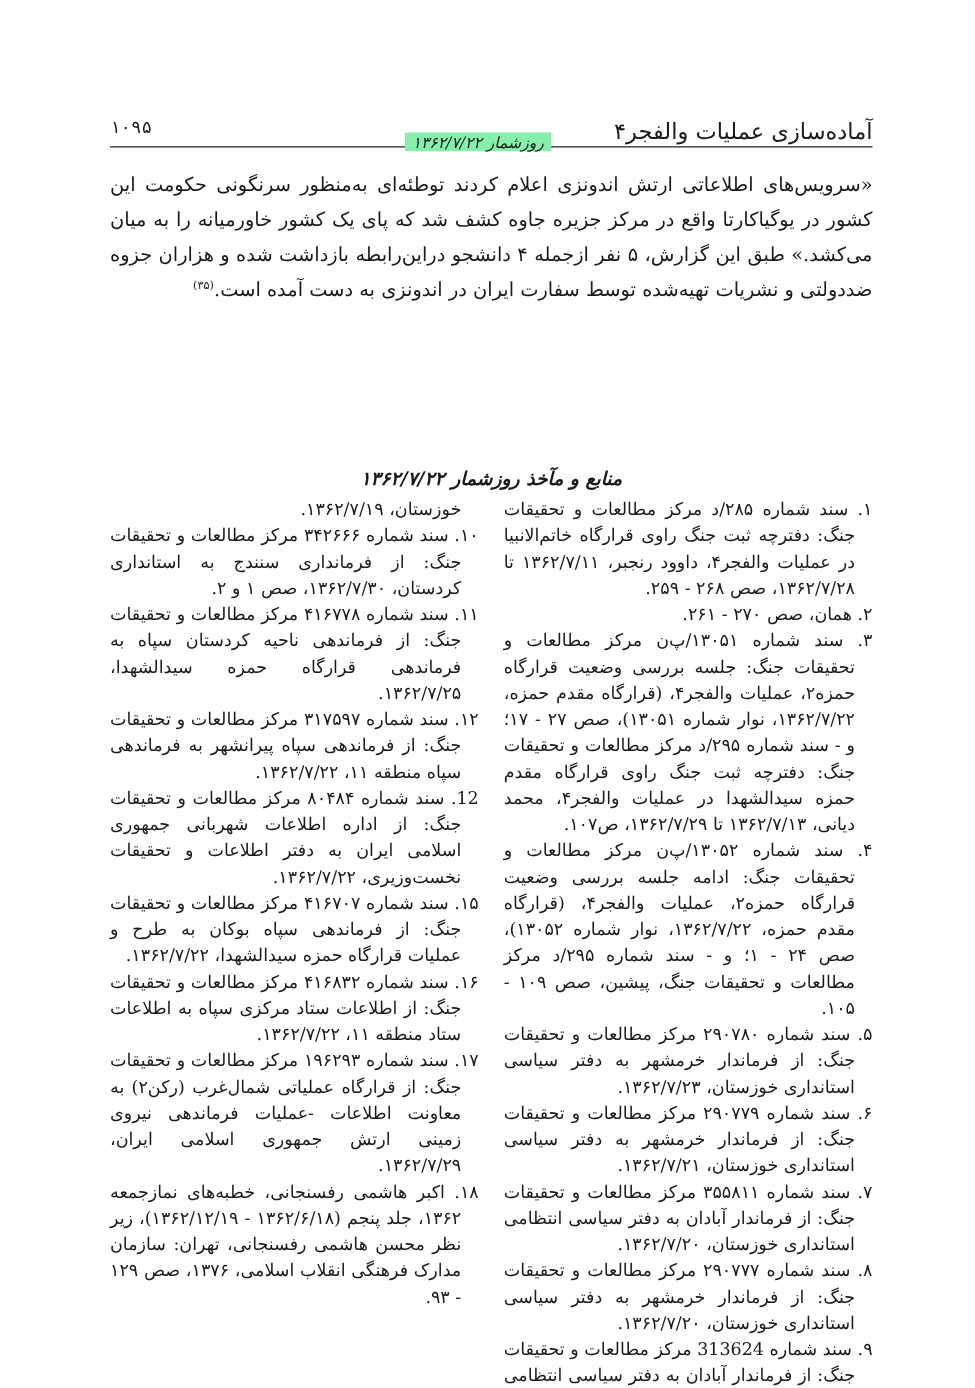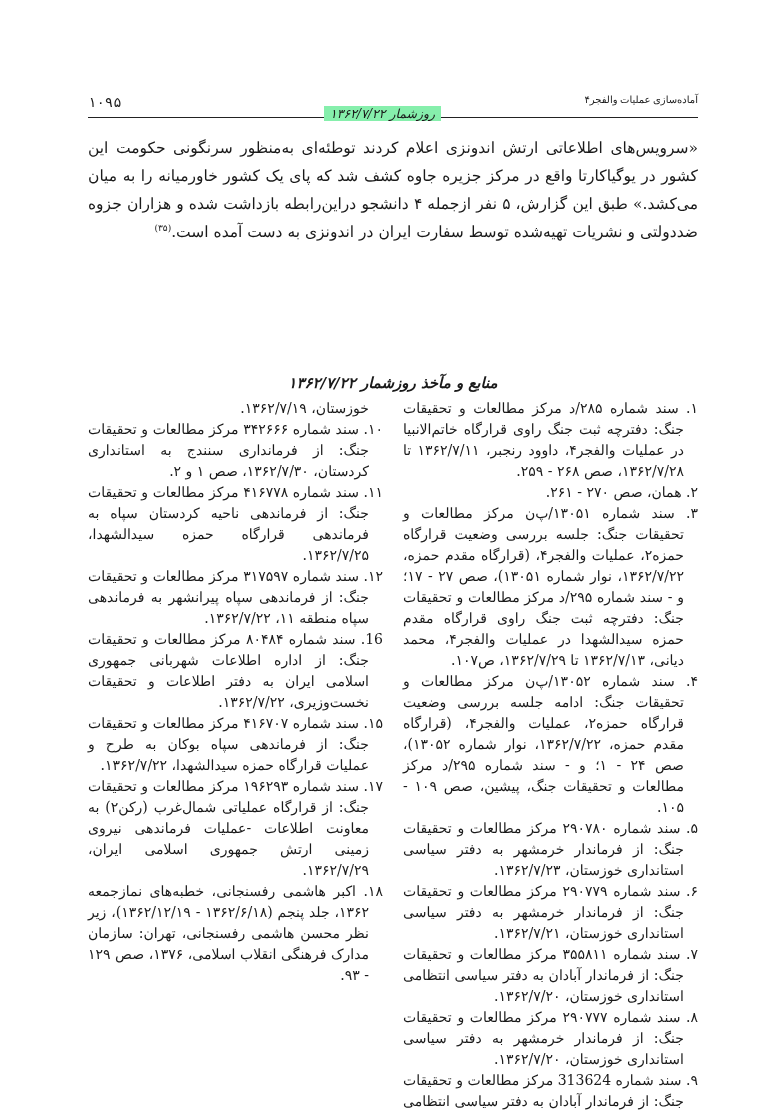--- a/index.html
+++ b/index.html
@@ -1,19 +1,19 @@
 <!DOCTYPE html>
 <html><head>
   <meta charset="utf-8">
   <style>
     html, body { margin: 0; padding: 0; background: #ffffff; }
     body { width: 780px; height: 1110px; position: relative; overflow: hidden; font-family: "DejaVu Serif", "Liberation Serif", serif; color: #1a1a1a; }
     .page { position: absolute; left: 88px; top: 92px; width: 610px; direction: rtl; }
     .running-head { position: relative; height: 30px; }
-    .rh-title { position: absolute; right: 0; top: 2px; font-size: 10px; font-family: Liberation Serif, serif; }
+    .rh-title { position: absolute; right: 0; top: 2px; font-size: 18px; }
     .rh-pageno { position: absolute; left: 0; top: 2px; font-size: 14px; font-family: Liberation Mono, monospace; }
     .rh-rule { position: absolute; left: 0; right: 0; top: 25px; border-top: 1.5px solid #222; }
     .rh-date { position: absolute; left: 236px; top: 14px; background: #86efac; padding: 0 6px; font-size: 12.5px; font-style: italic; }
     .body-para { margin-top: 12px; font-size: 15.5px; line-height: 28px; text-align: justify; text-align-last: right; }
     .fn-ref { font-size: 9px; vertical-align: super; line-height: 0; }
     .sources-title { text-align: center; font-size: 15px; font-weight: bold; margin-top: 128px; margin-bottom: 6px; font-style: italic; }
     .columns { display: flex; flex-direction: row; justify-content: space-between; }
     .col { width: 295px; font-size: 14px; line-height: 21px; text-align: justify; }
     .ref { padding-right: 14px; text-indent: -14px; margin: 0; }
     .ref .num { display: inline; }
@@ -43,19 +43,20 @@
         <p class="ref"><span class="num">۶. </span><span>سند شماره ۲۹۰۷۷۹ مرکز مطالعات و تحقیقات جنگ: از فرماندار خرمشهر به دفتر سیاسی استانداری خوزستان، ۱۳۶۲/۷/۲۱.</span></p>
         <p class="ref"><span class="num">۷. </span><span>سند شماره ۳۵۵۸۱۱ مرکز مطالعات و تحقیقات جنگ: از فرماندار آبادان به دفتر سیاسی انتظامی استانداری خوزستان، ۱۳۶۲/۷/۲۰.</span></p>
         <p class="ref"><span class="num">۸. </span><span>سند شماره ۲۹۰۷۷۷ مرکز مطالعات و تحقیقات جنگ: از فرماندار خرمشهر به دفتر سیاسی استانداری خوزستان، ۱۳۶۲/۷/۲۰.</span></p>
         <p class="ref"><span class="num">۹. </span><span>سند شماره 313624 مرکز مطالعات و تحقیقات جنگ: از فرماندار آبادان به دفتر سیاسی انتظامی استانداری</span></p>
       </div>
     <div class="col" id="left-col">
       <p class="ref" style="padding-right:14px;text-indent:0">خوزستان، ۱۳۶۲/۷/۱۹.</p>
     <p class="ref"><span class="num">۱۰. </span><span>سند شماره ۳۴۲۶۶۶ مرکز مطالعات و تحقیقات جنگ: از فرمانداری سنندج به استانداری کردستان، ۱۳۶۲/۷/۳۰، صص ۱ و ۲.</span></p>
         <p class="ref"><span class="num">۱۱. </span><span>سند شماره ۴۱۶۷۷۸ مرکز مطالعات و تحقیقات جنگ: از فرماندهی ناحیه کردستان سپاه به فرماندهی قرارگاه حمزه سیدالشهدا، ۱۳۶۲/۷/۲۵.</span></p>
         <p class="ref"><span class="num">۱۲. </span><span>سند شماره ۳۱۷۵۹۷ مرکز مطالعات و تحقیقات جنگ: از فرماندهی سپاه پیرانشهر به فرماندهی سپاه منطقه ۱۱، ۱۳۶۲/۷/۲۲.</span></p>
-        <p class="ref"><span class="num">16. </span><span>سند شماره ۸۰۴۸۴ مرکز مطالعات و تحقیقات جنگ: از اداره اطلاعات شهربانی جمهوری اسلامی ایران به دفتر اطلاعات و تحقیقات نخست‌وزیری، ۱۳۶۲/۷/۲۲.</span></p>
+        <p class="ref"><span class="num">12. </span><span>سند شماره ۸۰۴۸۴ مرکز مطالعات و تحقیقات جنگ: از اداره اطلاعات شهربانی جمهوری اسلامی ایران به دفتر اطلاعات و تحقیقات نخست‌وزیری، ۱۳۶۲/۷/۲۲.</span></p>
         <p class="ref"><span class="num">۱۵. </span><span>سند شماره ۴۱۶۷۰۷ مرکز مطالعات و تحقیقات جنگ: از فرماندهی سپاه بوکان به طرح و عملیات قرارگاه حمزه سیدالشهدا، ۱۳۶۲/۷/۲۲.</span></p>
+        <p class="ref"><span class="num">۱۶. </span><span>سند شماره ۴۱۶۸۳۲ مرکز مطالعات و تحقیقات جنگ: از اطلاعات ستاد مرکزی سپاه به اطلاعات ستاد منطقه ۱۱، ۱۳۶۲/۷/۲۲.</span></p>
         <p class="ref"><span class="num">۱۷. </span><span>سند شماره ۱۹۶۲۹۳ مرکز مطالعات و تحقیقات جنگ: از قرارگاه عملیاتی شمال‌غرب (رکن۲) به معاونت اطلاعات -عملیات فرماندهی نیروی زمینی ارتش جمهوری اسلامی ایران، ۱۳۶۲/۷/۲۹.</span></p>
         <p class="ref"><span class="num">۱۸. </span><span>اکبر هاشمی رفسنجانی، خطبه‌های نمازجمعه ۱۳۶۲، جلد پنجم (۱۳۶۲/۶/۱۸ - ۱۳۶۲/۱۲/۱۹)، زیر نظر محسن هاشمی رفسنجانی، تهران: سازمان مدارک فرهنگی انقلاب اسلامی، ۱۳۷۶، صص ۱۲۹ - ۹۳.</span></p>
       </div>
   </div>
 </div>
 
 </body></html>

